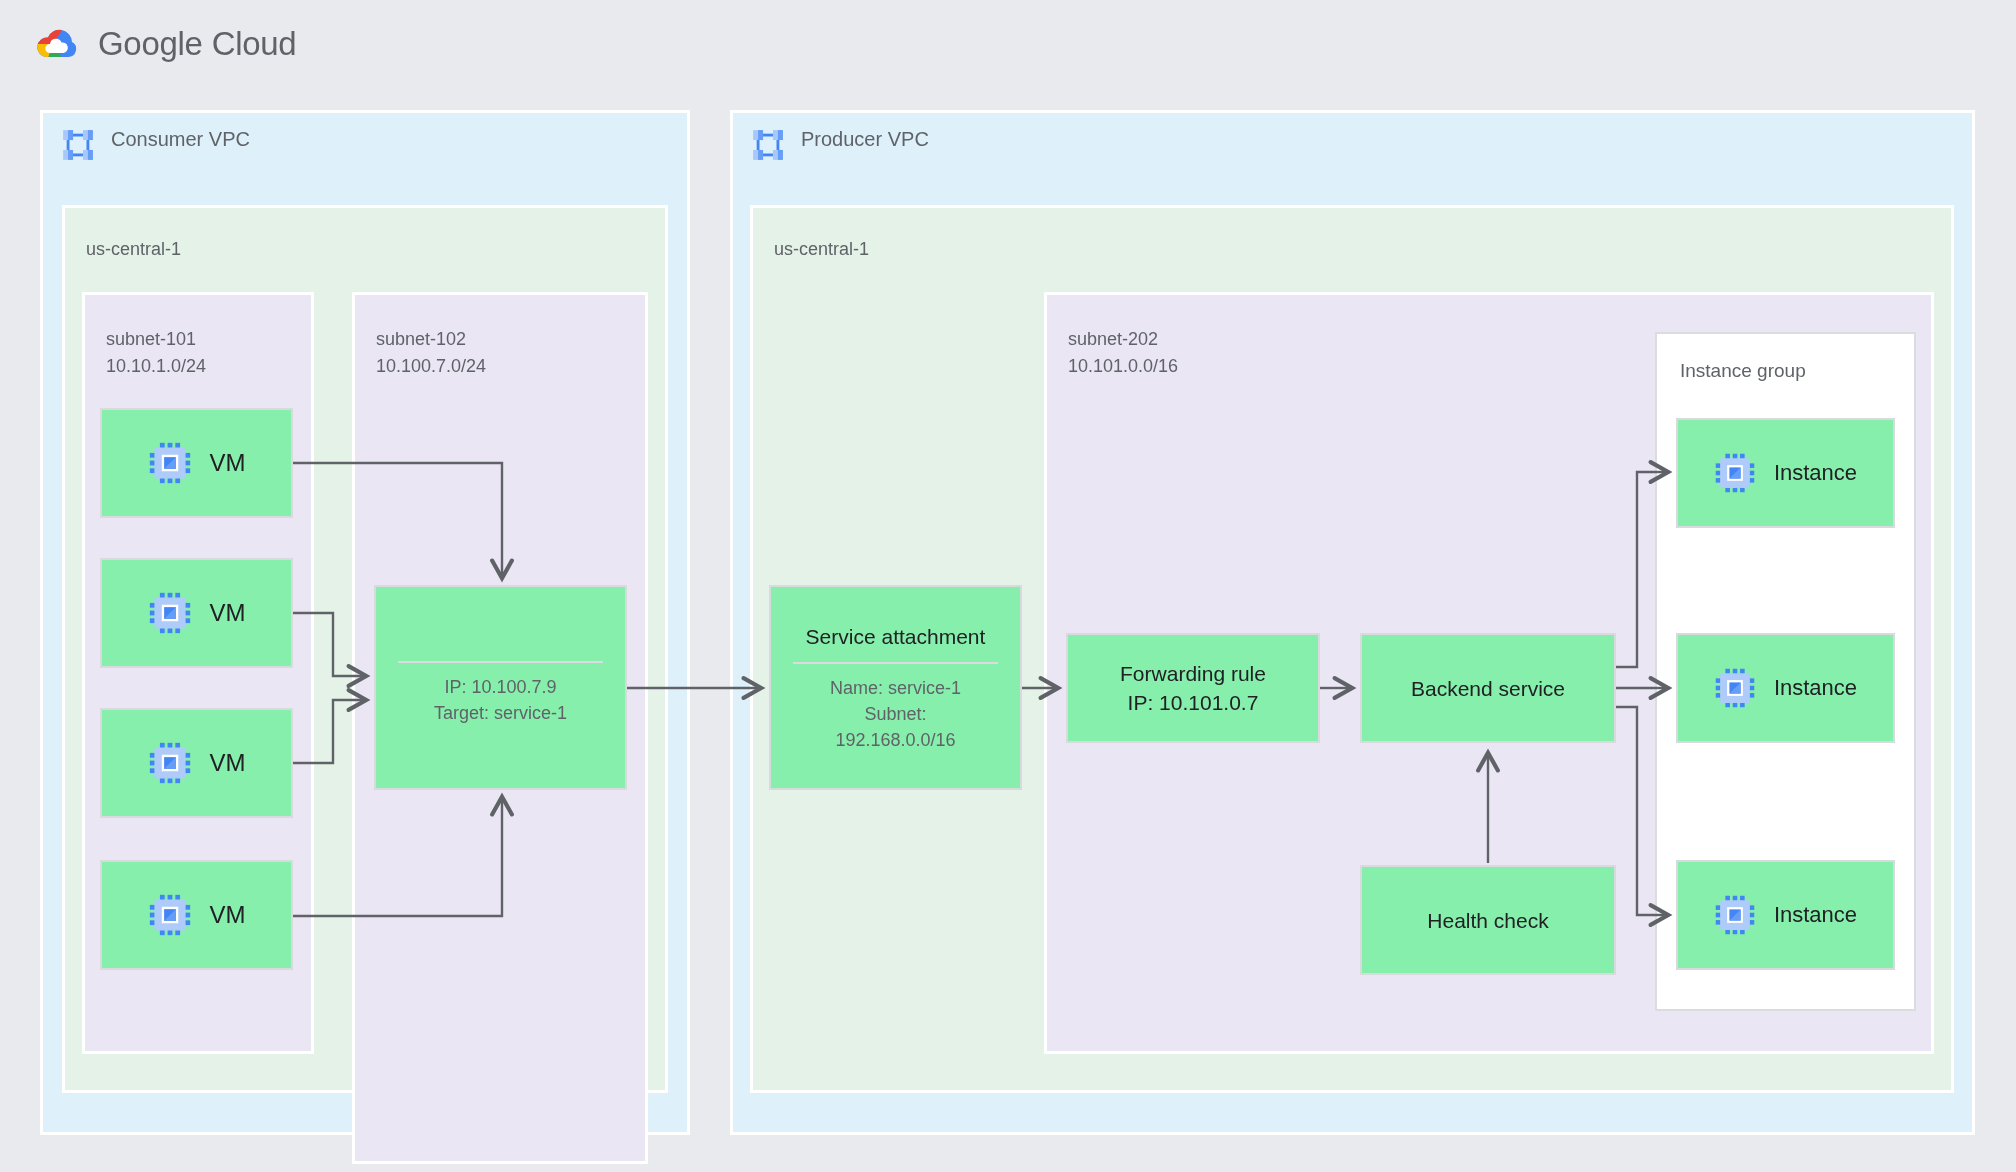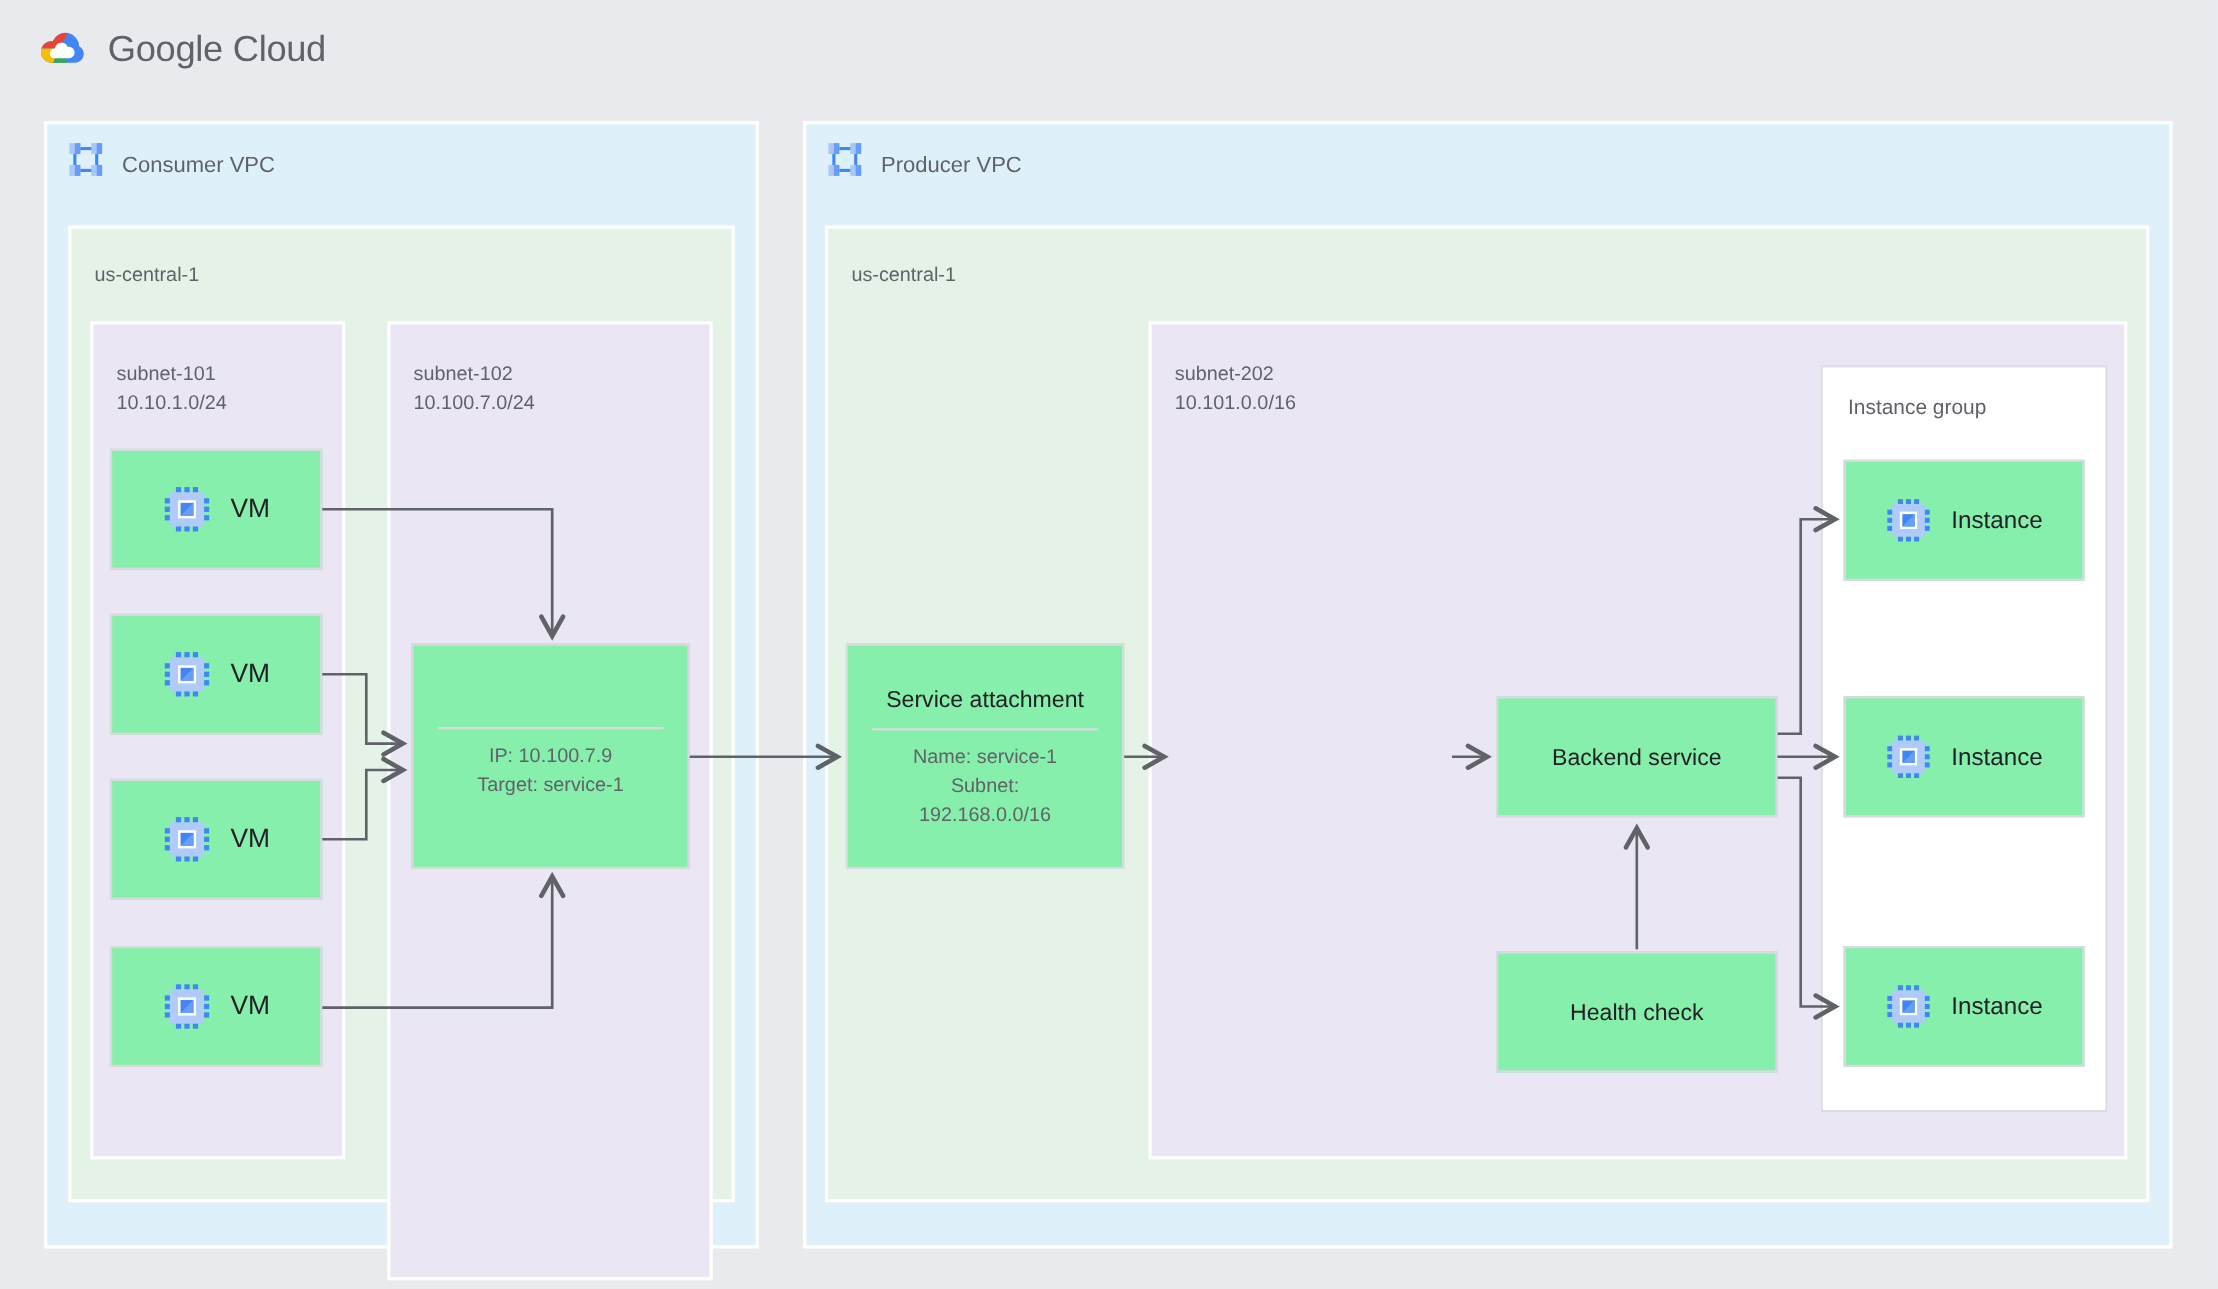--- a/index.html
+++ b/index.html
@@ -12,21 +12,21 @@
   }
   .vpc{position:absolute;background:#def0fa;border:3px solid #ffffff;box-sizing:border-box;}
   .region{position:absolute;background:#e4f2e7;border:3px solid #ffffff;box-sizing:border-box;}
   .subnet{position:absolute;background:#ebe6f4;border:3px solid #ffffff;box-sizing:border-box;}
   .igroup{position:absolute;background:#ffffff;border:2px solid #dadce0;box-sizing:border-box;}
   .node{
     position:absolute;background:#86efac;border:2px solid #d8dadd;box-sizing:border-box;
     display:flex;align-items:center;justify-content:center;
   }
   .node-col{flex-direction:column;}
-  .vpc-header{position:absolute;left:18px;top:15px;display:flex;align-items:flex-end;gap:16px;}
+  .vpc-header{position:absolute;left:18px;top:15px;display:flex;align-items:flex-start;gap:16px;}
   .vpc-label{font-size:20px;color:#5f6368;}
   .area-label{position:absolute;left:21px;top:28px;font-size:18px;color:#5f6368;line-height:27px;white-space:pre;}
   .subnet-label{position:absolute;left:21px;top:31px;font-size:18px;color:#5f6368;line-height:27px;}
   .group-label{position:absolute;left:23px;top:26px;font-size:19px;color:#5f6368;}
   .node-title{font-size:21px;color:#202124;line-height:29px;text-align:center;}
   .node-sub{font-size:18px;color:#5f6368;line-height:26px;text-align:center;}
   .divider{width:calc(100% - 44px);height:0;border-top:2px solid #dadce0;margin:11px 0;}
   .vm-row{display:flex;align-items:center;gap:18px;}
   .vm-text{font-size:24px;color:#202124;}
   .instance-text{font-size:22px;color:#202124;}
@@ -241,20 +241,24 @@
   <div class="node node-col" style="left:769px;top:585px;width:253px;height:205px;">
     <div class="node-title">Service attachment</div>
     <div class="divider"></div>
     <div class="node-sub">
       <div>Name: service-1</div>
       <div>Subnet:</div>
       <div>192.168.0.0/16</div>
     </div>
   </div>
 
+  <div class="node node-col" style="left:1066px;top:633px;width:254px;height:110px;">
+    <div class="node-title">Forwarding rule</div>
+    <div class="node-title">IP: 10.101.0.7</div>
+  </div>
 
   <div class="node" style="left:1360px;top:865px;width:256px;height:110px;">
     <div class="node-title">Health check</div>
   </div>
 
   <div class="node" style="left:1360px;top:633px;width:256px;height:110px;">
     <div class="node-title">Backend service</div>
   </div>
 
   <div class="igroup" style="left:1655px;top:332px;width:261px;height:679px;">

